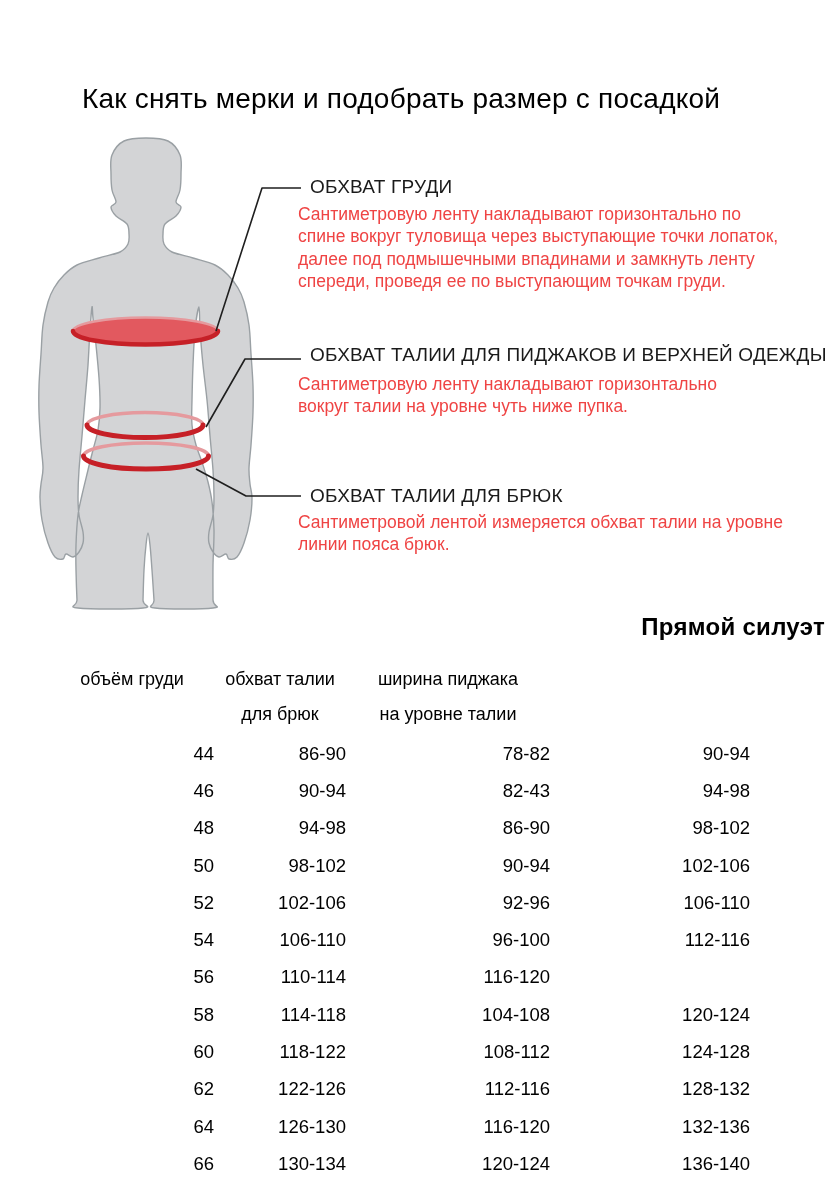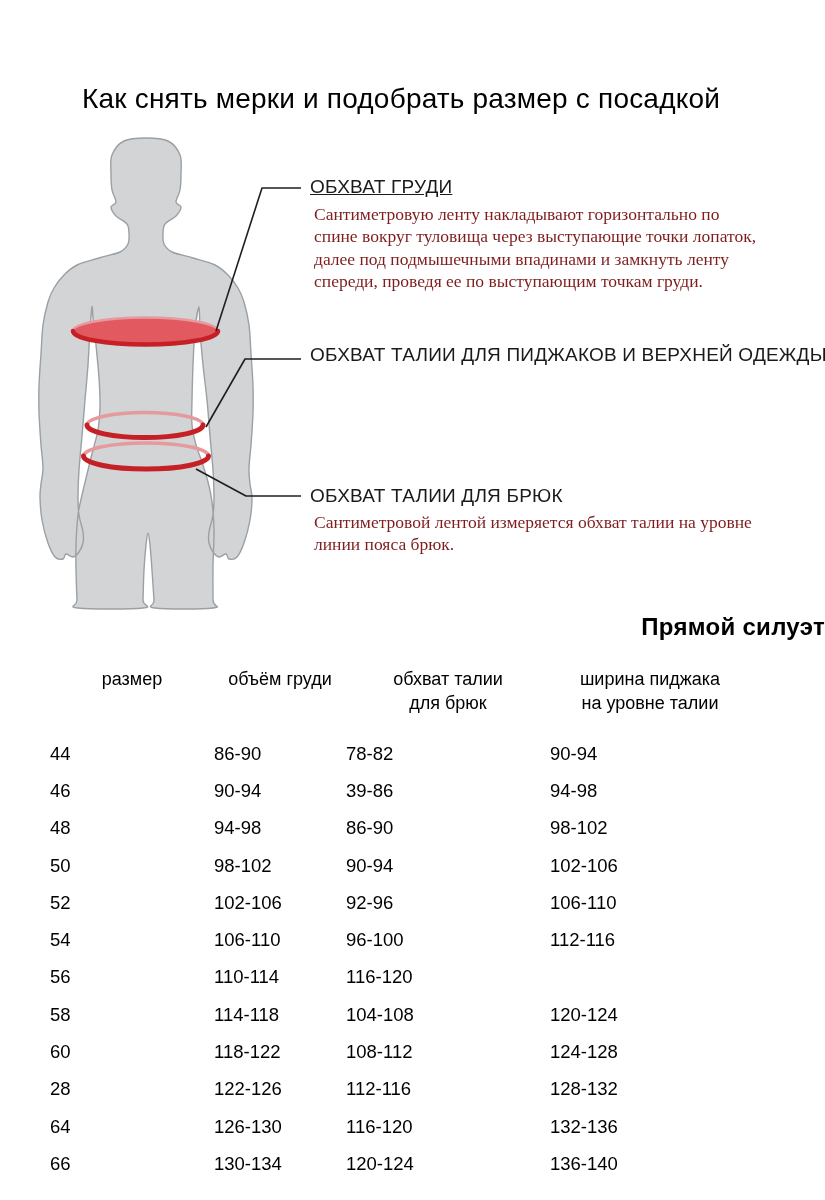--- a/index.html
+++ b/index.html
@@ -10,37 +10,37 @@
   .fig-svg{position:absolute;left:0;top:0;width:825px;height:1200px;}
   .page-title{
     position:absolute;left:82px;top:84px;font-size:28px;line-height:30px;
     font-weight:400;white-space:nowrap;letter-spacing:0.2px;
   }
   .co-head{
     position:absolute;left:310px;font-size:19px;line-height:21px;font-weight:400;
     white-space:nowrap;letter-spacing:0.2px;color:#1a1a1a;
   }
   .co-body{
-    position:absolute;left:314px;font-size:17.5px;line-height:22.4px;
-    white-space:pre-line;color:#7f1d1d;width:500px;font-family:Liberation Serif, serif;
+    position:absolute;left:298px;font-size:17.5px;line-height:22.4px;
+    white-space:pre-line;color:#ef4444;width:500px;
   }
-  .co1h{top:176px;text-decoration:underline;} .co1b{top:203px;}
+  .co1h{top:176px;} .co1b{top:203px;}
   .co2h{top:344px;} .co2b{top:373px;}
   .co3h{top:485px;} .co3b{top:511px;}
   .tbl-title{
     position:absolute;left:0;top:613px;width:825px;text-align:right;
     font-size:24px;font-weight:700;letter-spacing:0.3px;
   }
   .tgrid{display:grid;grid-template-columns:164px 132px 204px 200px;}
   .thead{position:absolute;left:50px;top:670px;width:700px;font-size:18px;}
   .hcell{text-align:center;line-height:19px;}
-  .hline2{margin-top:5px;}
+  .hline2{margin-top:16px;}
   .trows{position:absolute;left:50px;top:735px;width:700px;}
   .trow{height:37.3px;display:grid;grid-template-columns:164px 132px 204px 200px;align-items:center;}
-  .tcell{text-align:left;font-size:18.5px;}
+  .tcell{text-align:right;font-size:18.5px;}
 </style>
 </head>
 <body>
 
 <div class="canvas">
 
   <svg class="fig-svg" viewBox="0 0 825 1200">
     <path id="silhouette" stroke="#9aa0a4" stroke-width="1.4" d="M 146 138 C 153.3 138.0 162.3 138.2 168 141 C 173.7 143.8 177.8 149.5 180 155 C 182.2 160.5 181.0 168.2 181 174 C 181.0 179.8 180.8 185.3 180 190 C 179.2 194.7 175.8 199.2 176 202 C 176.2 204.8 181.0 204.7 181 207 C 181.0 209.3 178.7 213.2 176 216 C 173.3 218.8 167.2 221.0 165 224 C 162.8 227.0 163.2 230.7 163 234 C 162.8 237.3 162.5 241.0 164 244 C 165.5 247.0 167.2 249.7 172 252 C 176.8 254.3 185.8 255.8 193 258 C 200.2 260.2 209.2 262.2 215 265 C 220.8 267.8 224.2 271.2 228 275 C 231.8 278.8 235.3 283.5 238 288 C 240.7 292.5 242.2 295.8 244 302 C 245.8 308.2 247.8 316.3 249 325 C 250.2 333.7 250.3 343.8 251 354 C 251.7 364.2 252.7 376.3 253 386 C 253.3 395.7 253.3 402.2 253 412 C 252.7 421.8 251.7 435.7 251 445 C 250.3 454.3 249.2 461.5 249 468 C 248.8 474.5 249.5 479.0 250 484 C 250.5 489.0 252.0 492.0 252 498 C 252.0 504.0 251.3 512.5 250 520 C 248.7 527.5 246.2 536.8 244 543 C 241.8 549.2 239.5 554.3 237 557 C 234.5 559.7 230.8 559.5 229 559 C 227.2 558.5 227.7 554.3 226 554 C 224.3 553.7 221.2 557.3 219 557 C 216.8 556.7 214.7 554.3 213 552 C 211.3 549.7 209.7 546.3 209 543 C 208.3 539.7 208.3 536.7 209 532 C 209.7 527.3 212.2 520.8 213 515 C 213.8 509.2 214.0 504.5 214 497 C 214.0 489.5 213.7 480.2 213 470 C 212.3 459.8 211.0 447.7 210 436 C 209.0 424.3 208.2 411.8 207 400 C 205.8 388.2 204.2 376.7 203 365 C 201.8 353.3 200.7 339.7 200 330 C 199.3 320.3 199.8 307.0 199 307 C 198.2 307.0 196.0 320.3 195 330 C 194.0 339.7 193.5 353.3 193 365 C 192.5 376.7 192.2 390.0 192 400 C 191.8 410.0 191.3 417.5 192 425 C 192.7 432.5 194.3 438.8 196 445 C 197.7 451.2 200.0 455.8 202 462 C 204.0 468.2 206.3 475.3 208 482 C 209.7 488.7 211.0 494.0 212 502 C 213.0 510.0 213.8 519.5 214 530 C 214.2 540.5 213.2 553.3 213 565 C 212.8 576.7 213.0 592.8 213 600 C 213.0 607.2 222.7 606.7 213 608 C 203.3 609.3 164.8 609.3 155 608 C 145.2 606.7 154.5 606.3 154 600 C 153.5 593.7 152.7 579.2 152 570 C 151.3 560.8 150.7 551.2 150 545 C 149.3 538.8 148.7 533.0 148 533 C 147.3 533.0 146.7 538.8 146 545 C 145.3 551.2 144.5 560.8 144 570 C 143.5 579.2 143.2 593.7 143 600 C 142.8 606.3 153.8 606.7 143 608 C 132.2 609.3 89.0 609.3 78 608 C 67.0 606.7 77.3 606.3 77 600 C 76.7 593.7 76.2 579.2 76 570 C 75.8 560.8 75.7 554.2 76 545 C 76.3 535.8 77.0 523.3 78 515 C 79.0 506.7 80.3 502.5 82 495 C 83.7 487.5 86.2 477.5 88 470 C 89.8 462.5 91.3 456.7 93 450 C 94.7 443.3 96.8 437.0 98 430 C 99.2 423.0 99.8 416.7 100 408 C 100.2 399.3 99.7 388.5 99 378 C 98.3 367.5 97.0 355.0 96 345 C 95.0 335.0 93.7 324.3 93 318 C 92.3 311.7 92.5 305.0 92 307 C 91.5 309.0 90.7 320.3 90 330 C 89.3 339.7 88.8 353.3 88 365 C 87.2 376.7 86.0 388.2 85 400 C 84.0 411.8 83.0 424.3 82 436 C 81.0 447.7 79.7 459.8 79 470 C 78.3 480.2 78.0 489.5 78 497 C 78.0 504.5 78.2 509.2 79 515 C 79.8 520.8 82.3 527.3 83 532 C 83.7 536.7 83.7 539.7 83 543 C 82.3 546.3 80.7 549.7 79 552 C 77.3 554.3 75.2 556.7 73 557 C 70.8 557.3 67.7 553.7 66 554 C 64.3 554.3 64.8 558.5 63 559 C 61.2 559.5 57.5 559.7 55 557 C 52.5 554.3 50.2 549.2 48 543 C 45.8 536.8 43.3 527.5 42 520 C 40.7 512.5 40.2 504.0 40 498 C 39.8 492.0 40.5 489.0 41 484 C 41.5 479.0 43.0 474.5 43 468 C 43.0 461.5 41.7 454.3 41 445 C 40.3 435.7 39.3 421.8 39 412 C 38.7 402.2 38.7 395.7 39 386 C 39.3 376.3 40.3 364.2 41 354 C 41.7 343.8 41.8 333.7 43 325 C 44.2 316.3 46.2 308.2 48 302 C 49.8 295.8 51.3 292.5 54 288 C 56.7 283.5 60.2 278.8 64 275 C 67.8 271.2 71.2 267.8 77 265 C 82.8 262.2 91.8 260.2 99 258 C 106.2 255.8 115.2 254.3 120 252 C 124.8 249.7 126.5 247.0 128 244 C 129.5 241.0 129.2 237.3 129 234 C 128.8 230.7 129.2 227.0 127 224 C 124.8 221.0 118.7 218.8 116 216 C 113.3 213.2 111.0 209.3 111 207 C 111.0 204.7 115.8 204.8 116 202 C 116.2 199.2 112.8 194.7 112 190 C 111.2 185.3 111.0 179.8 111 174 C 111.0 168.2 109.8 160.5 112 155 C 114.2 149.5 118.3 143.8 124 141 C 129.7 138.2 138.7 138.0 146 138 Z" fill="#d3d4d6"></path>
 
     <ellipse cx="145.5" cy="331" rx="72.5" ry="13.5" stroke="none" fill="#e2595f"></ellipse>
@@ -60,32 +60,30 @@
 
   <div class="page-title">Как снять мерки и подобрать размер с посадкой</div>
 
   <div class="co-head co1h">ОБХВАТ ГРУДИ</div>
   <div class="co-body co1b">Сантиметровую ленту накладывают горизонтально по
 спине вокруг туловища через выступающие точки лопаток,
 далее под подмышечными впадинами и замкнуть ленту
 спереди, проведя ее по выступающим точкам груди.</div>
 
   <div class="co-head co2h">ОБХВАТ ТАЛИИ ДЛЯ ПИДЖАКОВ И ВЕРХНЕЙ ОДЕЖДЫ</div>
+  <div class="co-body co2b">Сантиметровую  ленту накладывают горизонтально
+вокруг талии на уровне чуть ниже пупка.</div>
 
   <div class="co-head co3h">ОБХВАТ ТАЛИИ ДЛЯ БРЮК</div>
   <div class="co-body co3b">Сантиметровой лентой измеряется обхват талии на уровне
 линии пояса брюк.</div>
 
   <div class="tbl-title">Прямой силуэт</div>
 
   <div class="thead tgrid">
-    <div class="hcell">
-      <div>размер</div>
-      <div class="hline2"></div>
-    </div>
     <div class="hcell">
       <div>объём груди</div>
       <div class="hline2"></div>
     </div>
     <div class="hcell">
       <div>обхват талии</div>
       <div class="hline2">для брюк</div>
     </div>
     <div class="hcell">
       <div>ширина пиджака</div>
@@ -96,21 +94,21 @@
   <div class="trows" id="size-rows">
       <div class="trow">
         <div class="tcell">44</div>
         <div class="tcell">86-90</div>
         <div class="tcell">78-82</div>
         <div class="tcell">90-94</div>
       </div>
       <div class="trow">
         <div class="tcell">46</div>
         <div class="tcell">90-94</div>
-        <div class="tcell">39-86</div>
+        <div class="tcell">82-43</div>
         <div class="tcell">94-98</div>
       </div>
       <div class="trow">
         <div class="tcell">48</div>
         <div class="tcell">94-98</div>
         <div class="tcell">86-90</div>
         <div class="tcell">98-102</div>
       </div>
       <div class="trow">
         <div class="tcell">50</div>
@@ -141,21 +139,21 @@
         <div class="tcell">104-108</div>
         <div class="tcell">120-124</div>
       </div>
       <div class="trow">
         <div class="tcell">60</div>
         <div class="tcell">118-122</div>
         <div class="tcell">108-112</div>
         <div class="tcell">124-128</div>
       </div>
       <div class="trow">
-        <div class="tcell">28</div>
+        <div class="tcell">62</div>
         <div class="tcell">122-126</div>
         <div class="tcell">112-116</div>
         <div class="tcell">128-132</div>
       </div>
       <div class="trow">
         <div class="tcell">64</div>
         <div class="tcell">126-130</div>
         <div class="tcell">116-120</div>
         <div class="tcell">132-136</div>
       </div>

